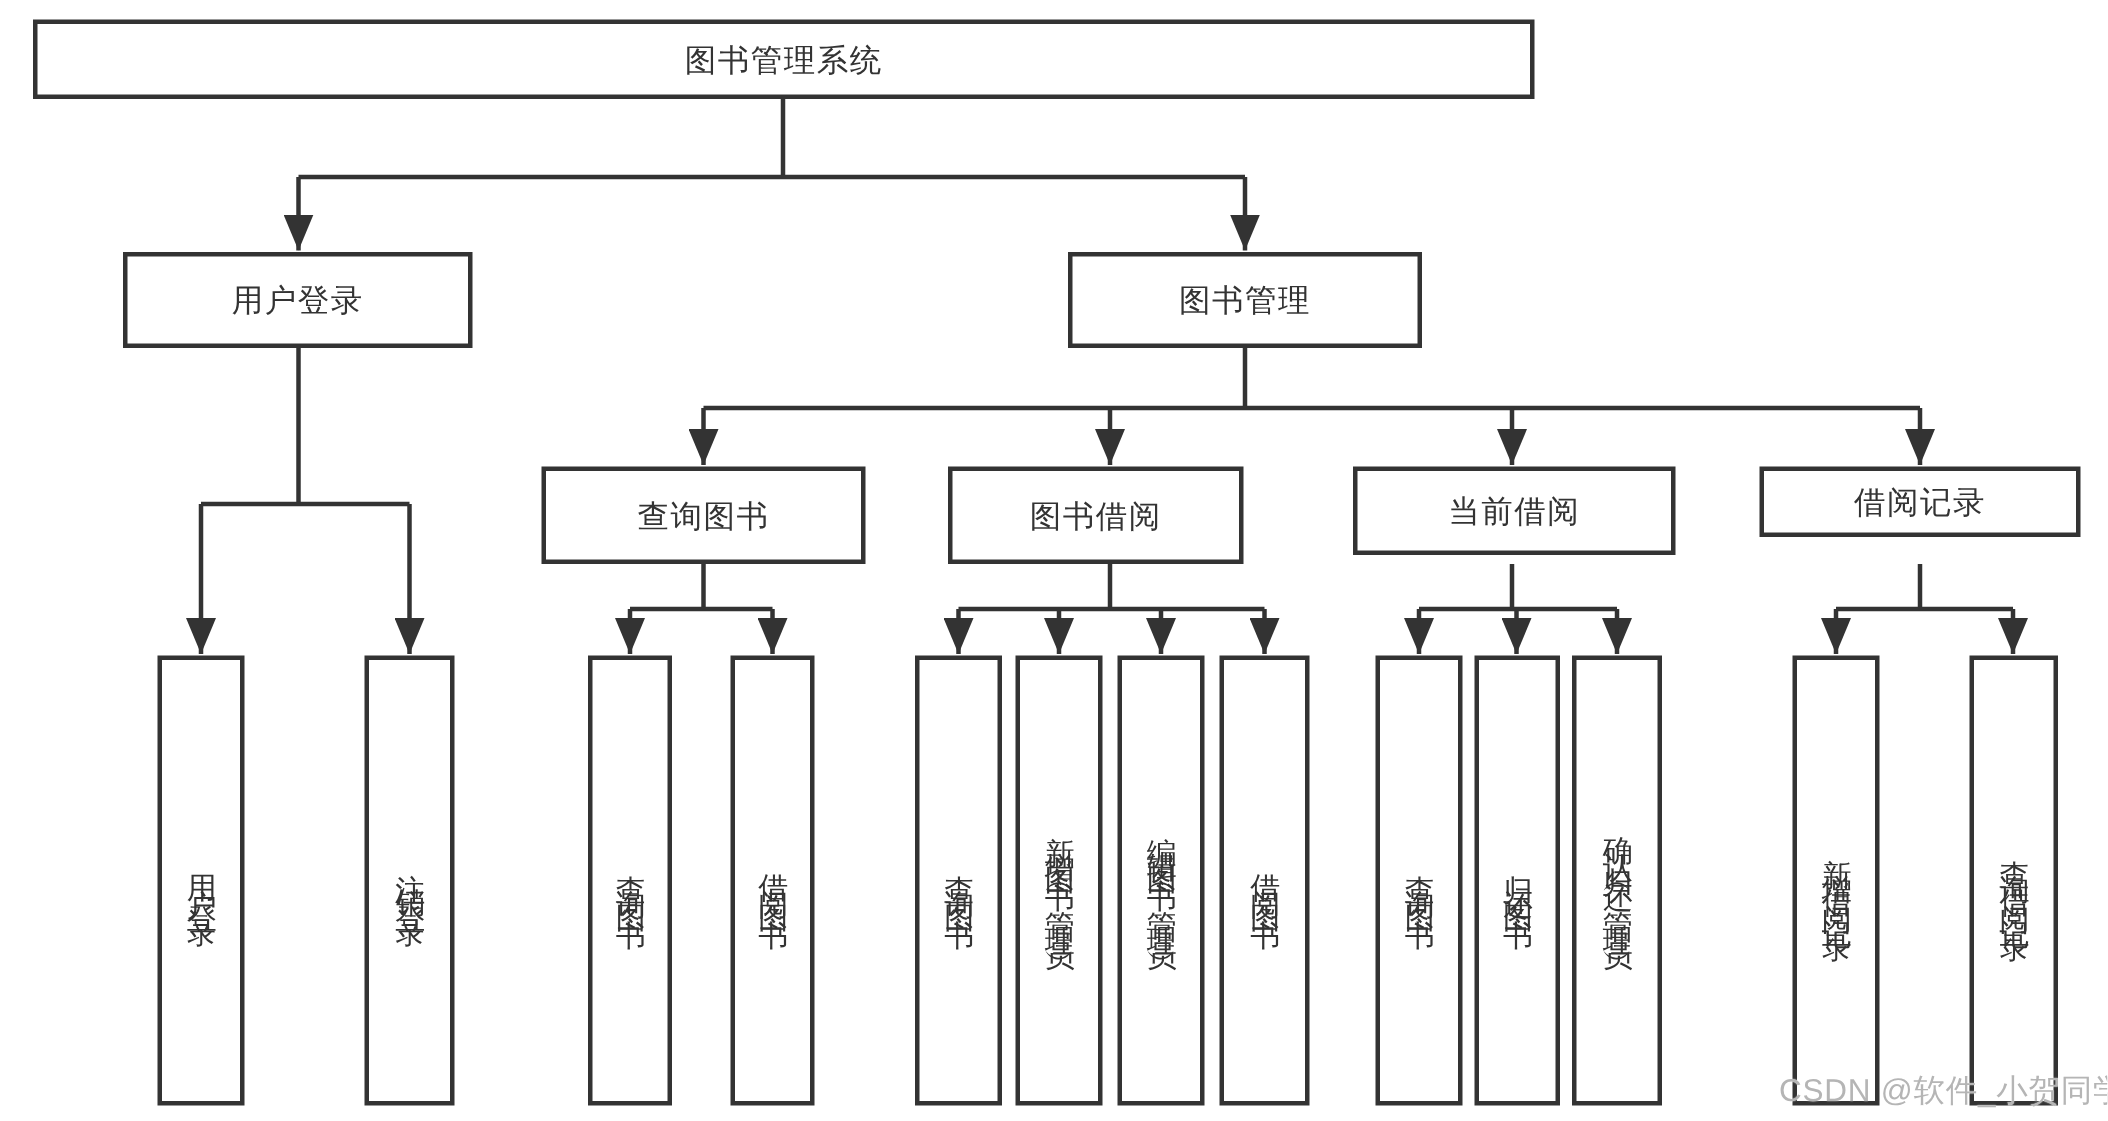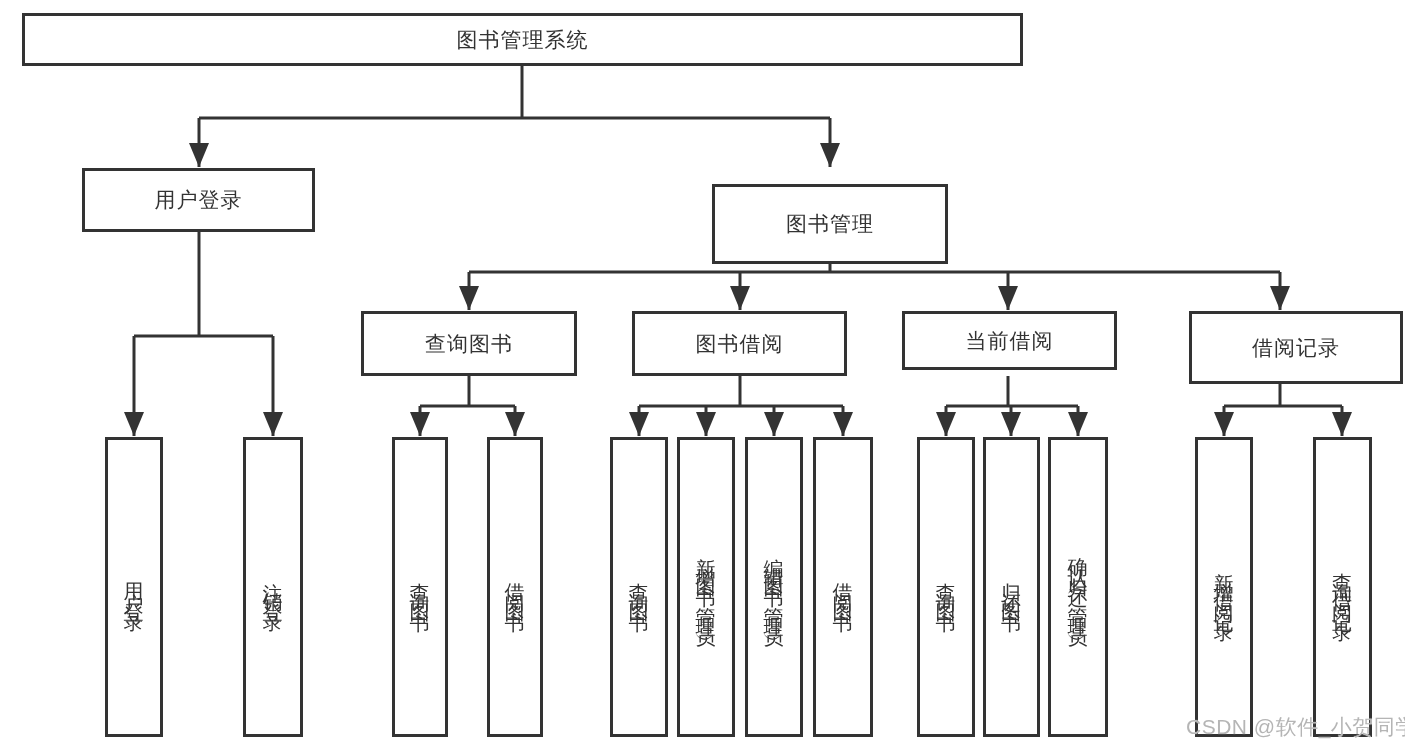--- a/index.html
+++ b/index.html
@@ -139,34 +139,34 @@
     </g>
   </svg>
 
   <div class="hbox" style="left:22px; top:13px; width:1001px; height:53px;">
     <span>图书管理系统</span>
   </div>
 
   <div class="hbox" style="left:82px; top:168px; width:233px; height:64px;">
     <span>用户登录</span>
   </div>
-  <div class="hbox" style="left:712px; top:184px; width:236px; height:80px;">
+  <div class="hbox" style="left:712px; top:168px; width:236px; height:64px;">
     <span>图书管理</span>
   </div>
 
   <div class="hbox" style="left:361px; top:311px; width:216px; height:65px;">
     <span>查询图书</span>
   </div>
-  <div class="hbox" style="left:632px; top:311px; width:215px; height:65px;">
+  <div class="hbox" style="left:632px; top:311px; width:197px; height:65px;">
     <span>图书借阅</span>
   </div>
   <div class="hbox" style="left:902px; top:311px; width:215px; height:59px;">
     <span>当前借阅</span>
   </div>
-  <div class="hbox" style="left:1173px; top:311px; width:214px; height:73px;margin-left:16px;">
+  <div class="hbox" style="left:1173px; top:311px; width:214px; height:47px;">
     <span>借阅记录</span>
   </div>
 
   <div class="vbox" style="left:105px; width:58px;">
     <span class="vtext">用户登录</span>
   </div>
   <div class="vbox" style="left:243px; width:60px;">
     <span class="vtext">注销登录</span>
   </div>
 

